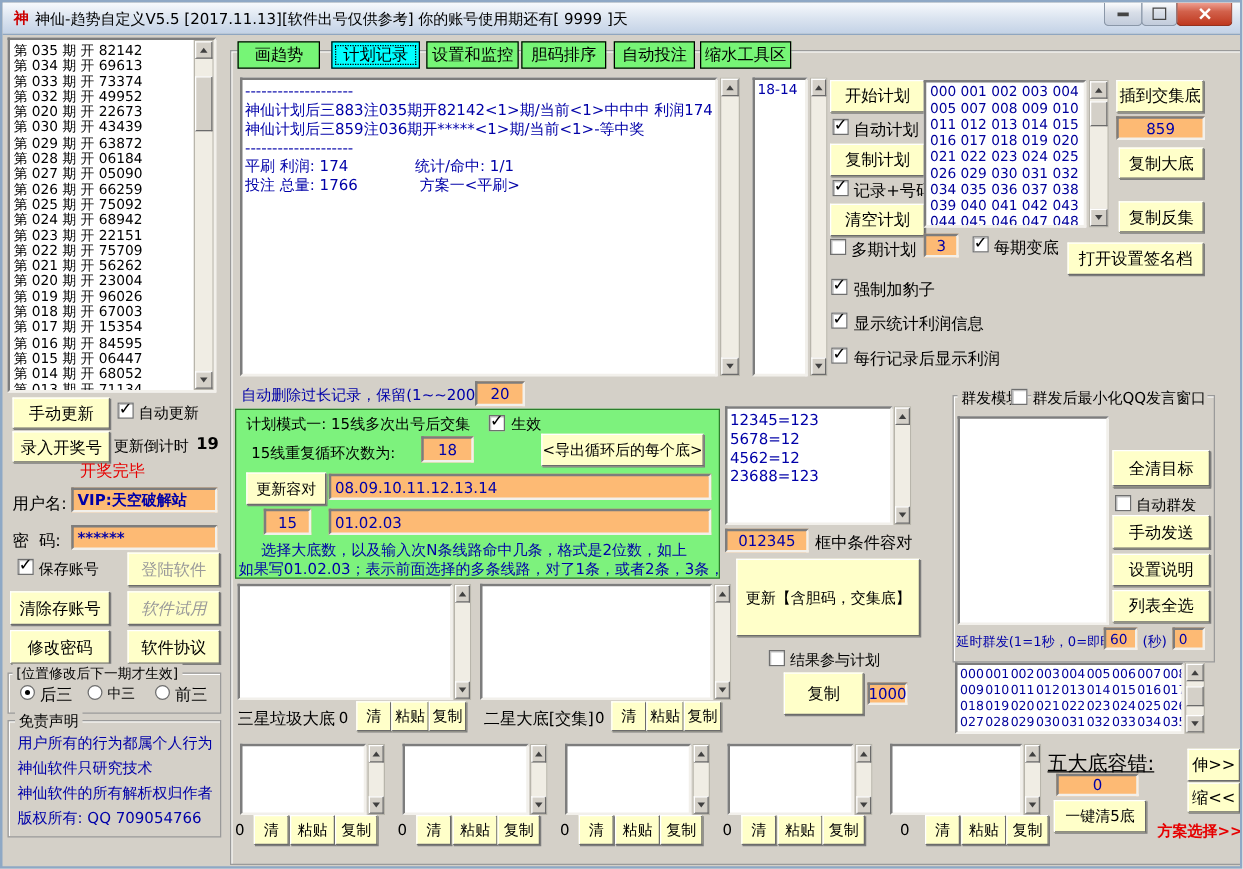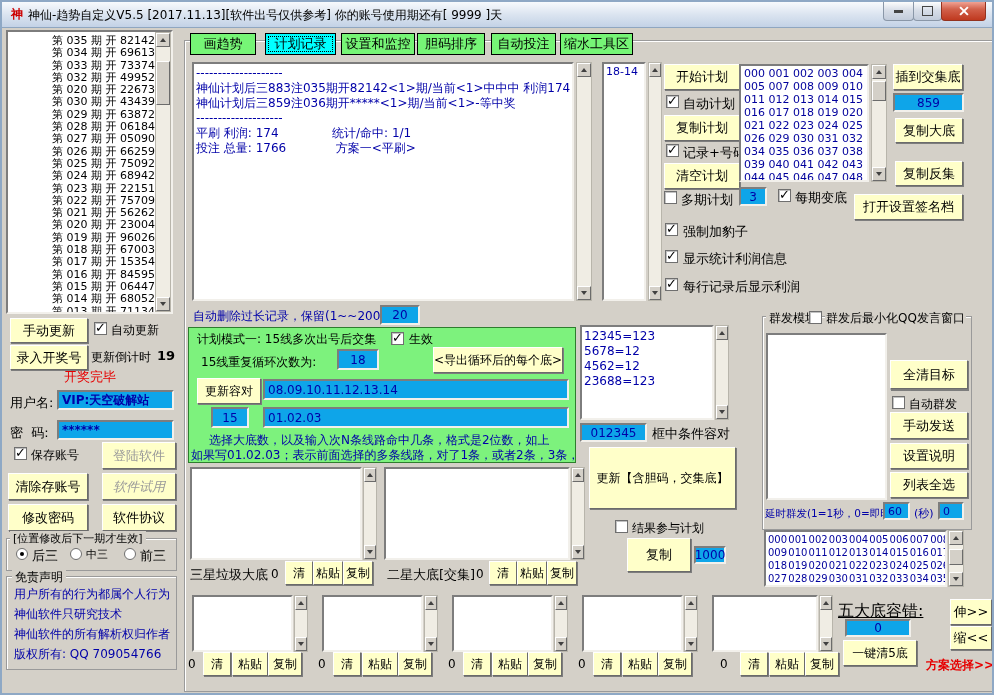--- a/index.html
+++ b/index.html
@@ -15,21 +15,21 @@
   #btn-close .x1,#btn-close .x2{position:absolute;width:11px;height:2px;background:#fff;left:50%;top:50%;}
   #btn-close .x1{transform:translate(-50%,-50%) rotate(45deg);}
   #btn-close .x2{transform:translate(-50%,-50%) rotate(-45deg);}
   
   .lbl{position:absolute;font-size:12px;color:#000;white-space:pre;}
   .blue{color:#0000a8;}
   .red{color:#e60000;}
   .btn{position:absolute;display:flex;align-items:center;justify-content:center;background:#ffffc9;border:1px solid;border-color:#ffffff #6b6b6b #6b6b6b #ffffff;box-shadow:1px 1px 0 #7d7d7d;font-size:13px;color:#000;white-space:nowrap;}
   .btn.sm{font-size:12px;}
   .btn.disabled{color:#9a9a9a;}
-  .field{position:absolute;background:#0ea5e9;border:2px solid;border-color:#7d7d7d #f2f0eb #f2f0eb #7d7d7d;font-size:12px;color:#0000a8;display:flex;align-items:center;padding:0 3px;white-space:pre;box-sizing:border-box;}
+  .field{position:absolute;background:#fdba74;border:2px solid;border-color:#7d7d7d #f2f0eb #f2f0eb #7d7d7d;font-size:12px;color:#0000a8;display:flex;align-items:center;padding:0 3px;white-space:pre;box-sizing:border-box;}
   .field.center{justify-content:center;}
   .box{position:absolute;background:#fff;border:2px solid;border-color:#7d7d7d #f2f0eb #f2f0eb #7d7d7d;overflow:hidden;box-sizing:border-box;}
   .cb{position:absolute;width:13px;height:13px;background:#fff;border:1px solid #6f6f6f;box-shadow:inset 1px 1px 0 #c2c2c2;box-sizing:border-box;}
   .cb.on::after{content:"✓";position:absolute;left:0;top:-3px;font-size:13px;font-weight:bold;color:#000;}
   .radio{position:absolute;width:12px;height:12px;border-radius:50%;background:#fff;border:1px solid #6f6f6f;box-sizing:border-box;}
   .radio.on::after{content:"";position:absolute;left:3px;top:3px;width:4px;height:4px;border-radius:50%;background:#000;}
   .gb{position:absolute;border:1px solid #9a9a9a;box-shadow:inset 1px 1px 0 #ffffff;}
   .legend{position:absolute;background:#d4d0c8;padding:0 3px;font-size:12px;color:#000;white-space:nowrap;}
   
   .tab{position:absolute;top:31px;height:22px;background:#76f576;border:1px solid #000;display:flex;align-items:center;justify-content:center;font-size:13px;color:#000;box-sizing:border-box;white-space:nowrap;}
@@ -37,21 +37,21 @@
   
   .vs{position:absolute;background:#f0ede4;border:1px solid #b8b5ab;box-sizing:border-box;}
   .vs .sb{position:absolute;left:0;right:0;height:14px;background:#d4d0c8;border:1px solid;border-color:#fff #6b6b6b #6b6b6b #fff;box-sizing:border-box;}
   .vs .sb.up{top:0;}
   .vs .sb.down{bottom:0;}
   .vs .sb::after{content:"";position:absolute;left:50%;top:50%;border:3px solid transparent;}
   .vs .sb.up::after{border-bottom:4px solid #404040;transform:translate(-50%,-70%);}
   .vs .sb.down::after{border-top:4px solid #404040;transform:translate(-50%,-30%);}
   .vs .thumb{position:absolute;left:0;right:0;background:#d4d0c8;border:1px solid;border-color:#fff #6b6b6b #6b6b6b #fff;box-sizing:border-box;}
   
-  .draw-li{height:12.3px;font-size:11px;color:#000;white-space:pre;padding-left:3px;text-align:right;}
+  .draw-li{height:12.3px;font-size:11px;color:#000;white-space:pre;padding-left:3px;}
   .rec-li{font-size:12px;line-height:15px;color:#0000a8;white-space:pre;padding-left:2px;}
   .g1-li{font-size:11px;line-height:13px;color:#00009c;white-space:pre;padding-left:3px;}
   .g2-li{font-size:10px;line-height:13px;color:#00009c;white-space:pre;word-spacing:-2px;padding-left:2px;}
   .cond-li{font-size:12px;line-height:15px;color:#0000a8;white-space:pre;padding-left:2px;}
   .disc-li{font-size:12px;line-height:20px;color:#0000a8;white-space:pre;padding-left:4px;}
   
   #green{position:absolute;left:186px;top:325px;width:388px;height:136px;background:#7df27d;border:1px solid #2e7d2e;box-sizing:border-box;}
   #green .lbl{font-size:12px;}
 </style>
 </head>

